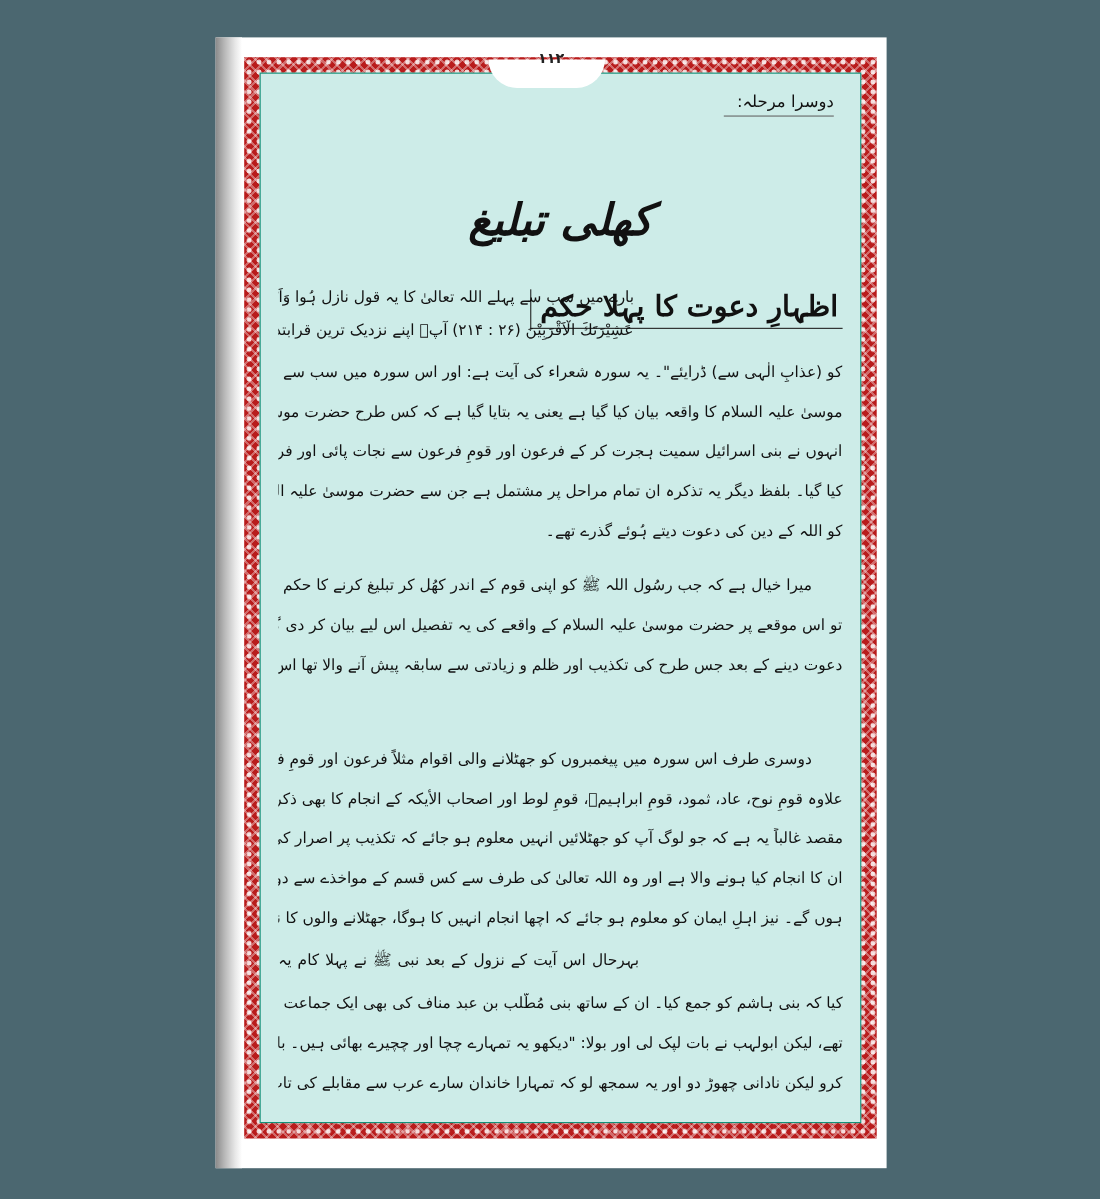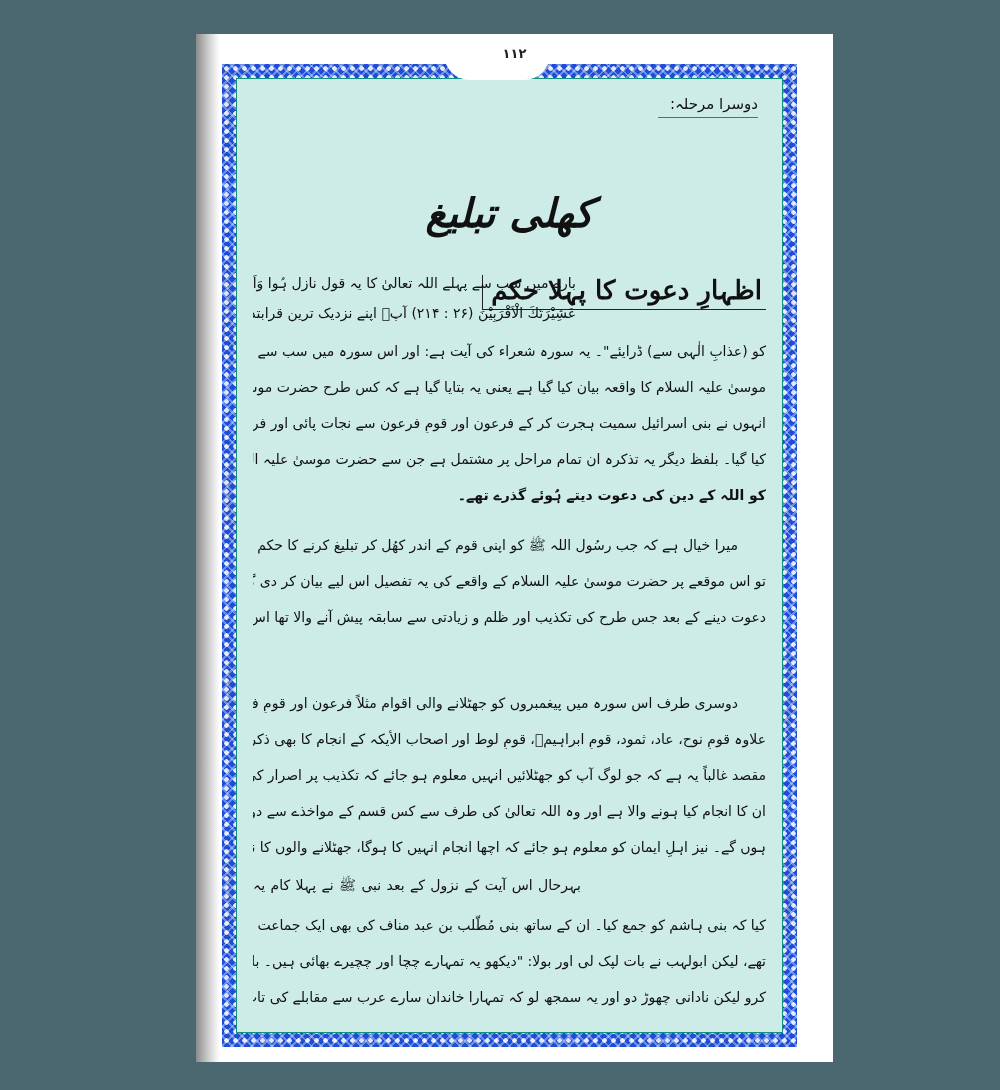--- a/index.html
+++ b/index.html
@@ -14,21 +14,20 @@
       overflow: hidden;
       font-family: "DejaVu Sans", sans-serif;
     }
     .page {
       position: absolute;
       left: 196px;
       top: 34px;
       width: 610px;
       height: 1028px;
       background: #ffffff;
-      padding-left: 27px;
     }
     .page-shadow {
       position: absolute;
       left: 0;
       top: 0;
       width: 24px;
       height: 100%;
       background: linear-gradient(to right, #8a8a8a 0%, #b9b9b9 35%, #e8e8e8 75%, #ffffff 100%);
     }
     .page-number {
@@ -48,24 +47,24 @@
       top: 20px;
       width: 106px;
       height: 26px;
       background: #ffffff;
       border-radius: 0 0 50px 50px;
       z-index: 4;
     }
     .frame {
       position: absolute;
       left: 26px;
-      top: 30px;
+      top: 18px;
       width: 575px;
       height: 983px;
-      background: #1d4ed8;
+      background: #b91c1c;
       box-sizing: border-box;
     }
     .frame-pattern {
       position: absolute;
       inset: 0;
       background-image:
         radial-gradient(circle at 50% 50%, rgba(255,255,255,0.85) 0 2px, transparent 2.5px),
         repeating-linear-gradient(45deg, rgba(255,255,255,0.35) 0 2px, transparent 2px 7px),
         repeating-linear-gradient(-45deg, rgba(255,255,255,0.35) 0 2px, transparent 2px 7px);
       background-size: 9px 9px, auto, auto;
@@ -115,21 +114,21 @@
       left: 0;
       right: 0;
       font-size: 14px;
       line-height: 20px;
       white-space: nowrap;
       overflow: hidden;
       text-align: justify;
       text-align-last: justify;
     }
     .indent { padding-right: 28px; }
-    .last-line { text-align-last: right; font-weight: bold; }
+    .last-line { text-align-last: right; }
     .side-heading {
       position: absolute;
       font-size: 26px;
       font-weight: bold;
       font-family: "DejaVu Serif", serif;
       border-left: 1px solid #222;
       border-bottom: 1px solid #222;
       padding: 0 4px 4px 8px;
       white-space: nowrap;
     }

